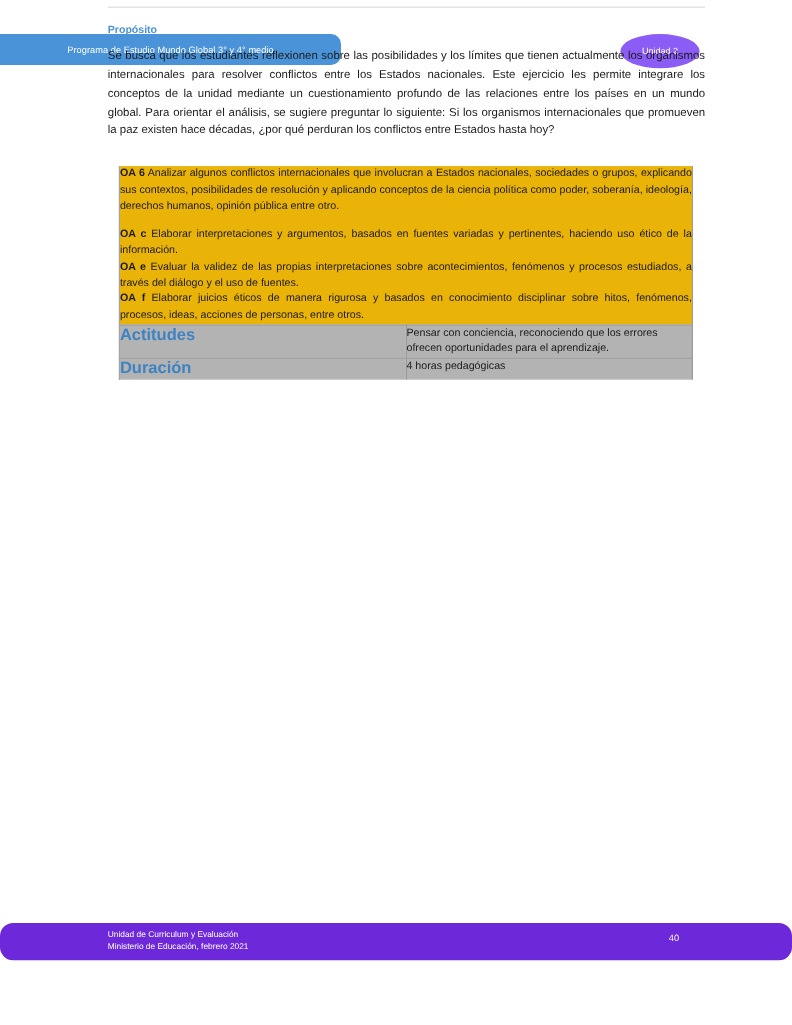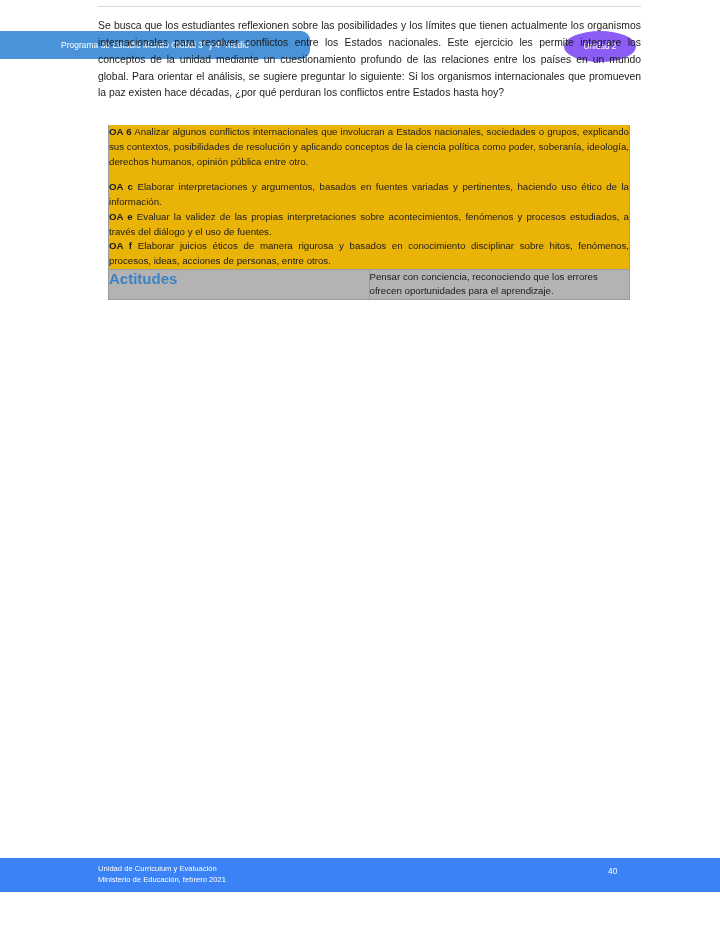--- a/index.html
+++ b/index.html
@@ -172,24 +172,25 @@
     font-size: 9.7px;
     line-height: 1.5;
     color: #1b1b1b;
     text-align: left;
   }
 
   
   .page-footer {
     position: absolute;
     left: 0;
-    bottom: 40px;
+    bottom: 59px;
     width: 100%;
     height: 34px;
-    background: #3b82f6;
+    background: #6d28d9;
+    border-radius: 12px;
   }
   .footer-inner {
     position: relative;
     width: 100%;
     height: 100%;
   }
   .footer-text {
     position: absolute;
     left: 98px;
     top: 6px;
@@ -214,20 +215,21 @@
   </div>
   <div class="unit-badge">
     <span class="unit-badge-text">Unidad 2</span>
   </div>
 </div>
 
 <div class="content">
 
   <hr class="title-rule">
 
+  <div class="section-label">Propósito</div>
   <div class="body-text">Se busca que los estudiantes reflexionen sobre las posibilidades y los límites que tienen actualmente los organismos internacionales para resolver conflictos entre los Estados nacionales. Este ejercicio les permite integrare los conceptos de la unidad mediante un cuestionamiento profundo de las relaciones entre los países en un mundo global. Para orientar el análisis, se sugiere preguntar lo siguiente: Si los organismos internacionales que promueven la paz existen hace décadas, ¿por qué perduran los conflictos entre Estados hasta hoy?</div>
 
   <table class="oa-table">
     <tbody>
       <tr>
         <td class="oa-body-cell" colspan="2">
 
           <div class="oa-item">
             <span class="oa-code">OA 6</span>
             <span>Analizar algunos conflictos internacionales que involucran a Estados nacionales, sociedades o grupos, explicando sus contextos, posibilidades de resolución y aplicando conceptos de la ciencia política como poder, soberanía, ideología, derechos humanos, opinión pública entre otro.</span>
@@ -249,20 +251,28 @@
           </div>
 
         </td>
       </tr>
       <tr>
         <td class="meta-label-cell">
           <span class="meta-label">Actitudes</span>
         </td>
         <td class="meta-value-cell">
           <div class="meta-value">Pensar con conciencia, reconociendo que los errores ofrecen oportunidades para el aprendizaje.</div>
+        </td>
+      </tr>
+      <tr>
+        <td class="meta-label-cell">
+          <span class="meta-label">Duración</span>
+        </td>
+        <td class="meta-value-cell">
+          <div class="meta-value">4 horas pedagógicas</div>
         </td>
       </tr>
     </tbody>
   </table>
 
 </div>
 
 <div class="page-footer">
   <div class="footer-inner">
     <div class="footer-text">

